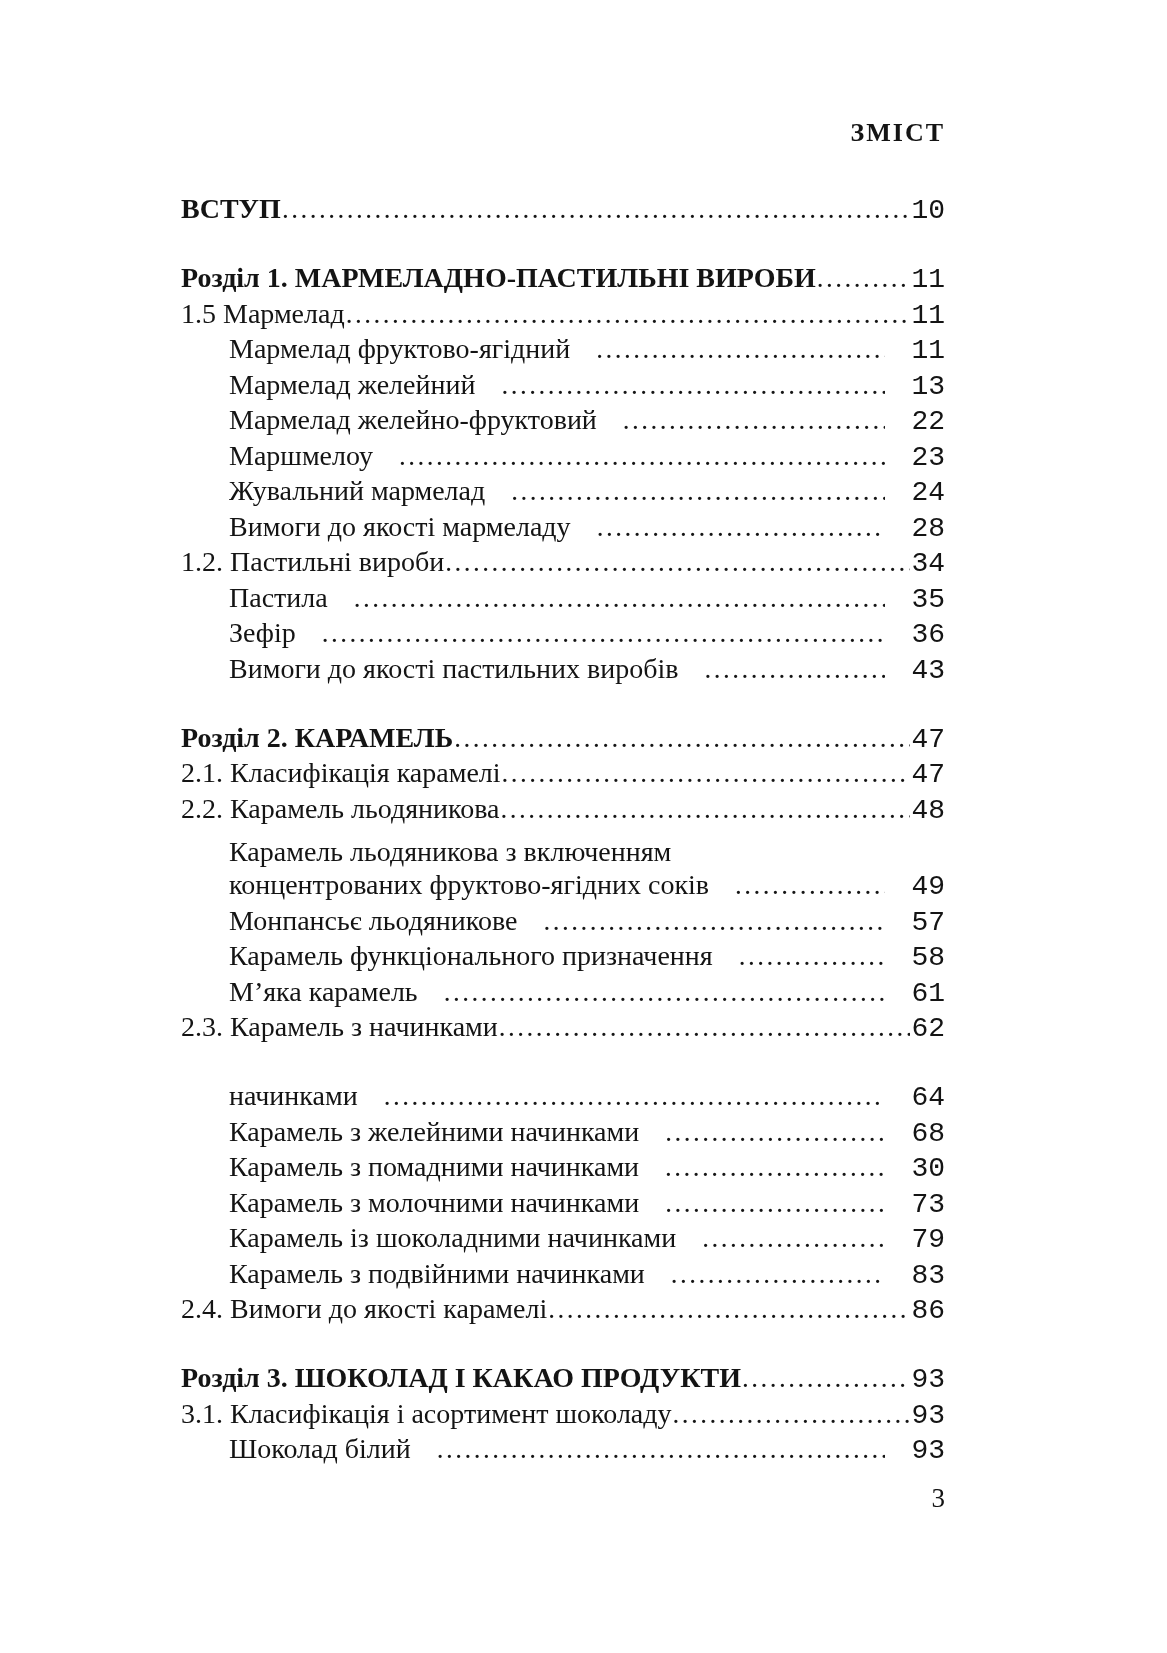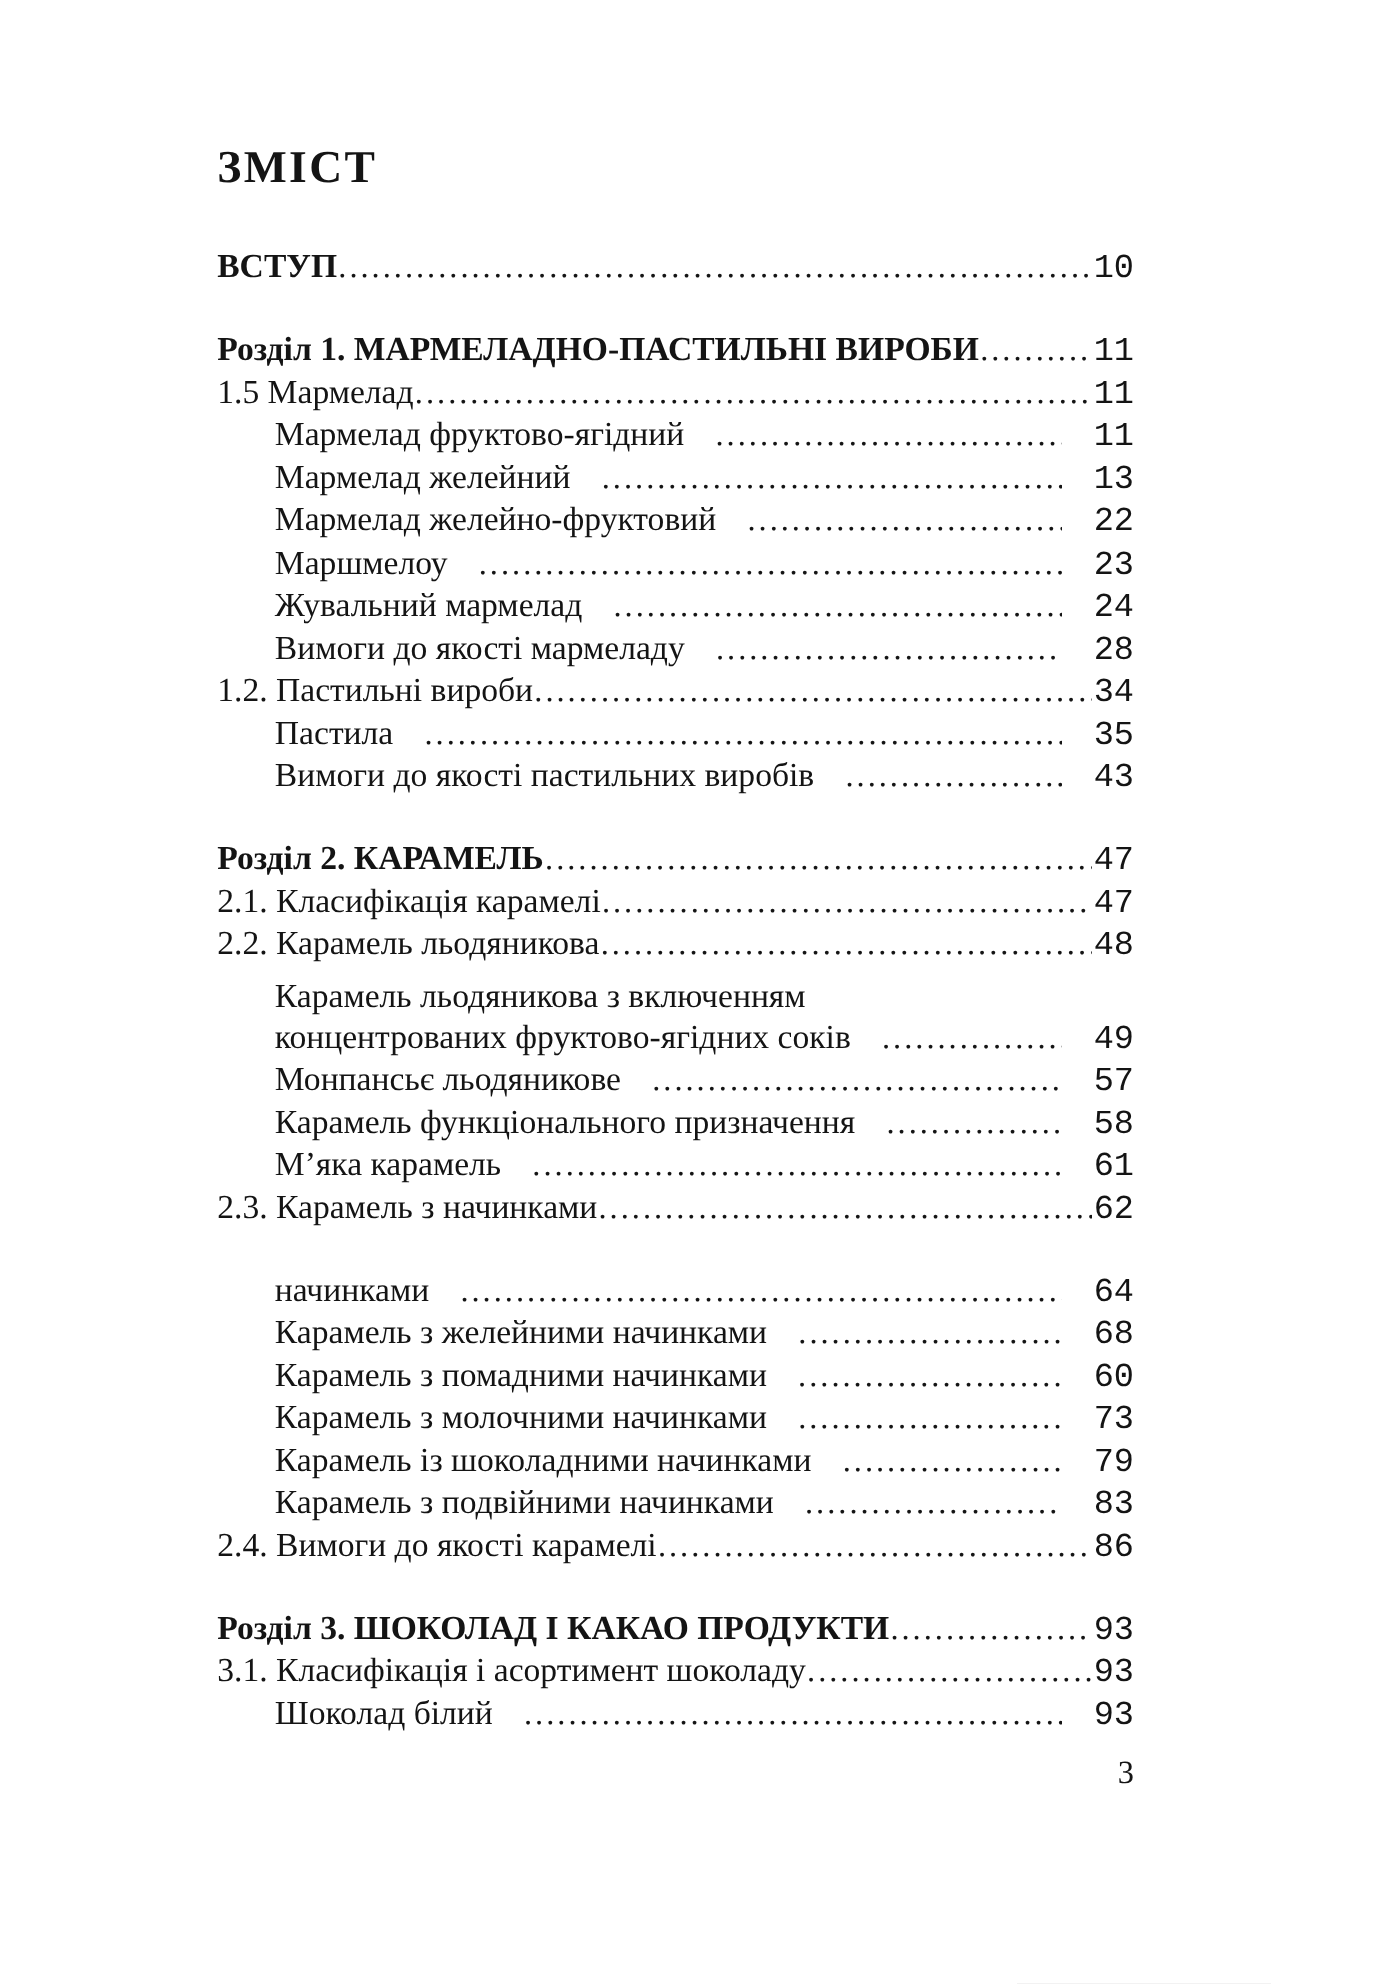--- a/index.html
+++ b/index.html
@@ -11,23 +11,23 @@
   }
   .page {
     position: relative;
     width: 1167px;
     height: 1653px;
     background: #ffffff;
     padding: 118px 222px 0 181px;
     overflow: hidden;
   }
   .toc-title {
-    text-align: left;
+    text-align: right;
     font-weight: bold;
-    font-size: 38px;
+    font-size: 26px;
     letter-spacing: 2px;
     margin-bottom: 44px;
   }
   .toc-list { width: 100%; }
   .row {
     display: flex;
     align-items: baseline;
     font-size: 28px;
     line-height: 33.5px;
     white-space: nowrap;
@@ -112,20 +112,25 @@
     <span class="label">1.2. Пастильні вироби</span>
     <span class="leader"></span>
     <span class="pagenum">34</span>
   </div>
       <div class="row indent">
     <span class="label">Пастила</span>
     <span class="leader"></span>
     <span class="pagenum">35</span>
   </div>
       <div class="row indent">
+    <span class="label">Зефір</span>
+    <span class="leader"></span>
+    <span class="pagenum">36</span>
+  </div>
+      <div class="row indent">
     <span class="label">Вимоги до якості пастильних виробів</span>
     <span class="leader"></span>
     <span class="pagenum">43</span>
   </div>
       <div class="spacer"></div>
       <div class="row bold">
     <span class="label">Розділ 2. КАРАМЕЛЬ</span>
     <span class="leader"></span>
     <span class="pagenum">47</span>
   </div>
@@ -179,21 +184,21 @@
     <span class="pagenum">64</span>
   </div>
       <div class="row indent">
     <span class="label">Карамель з желейними начинками</span>
     <span class="leader"></span>
     <span class="pagenum">68</span>
   </div>
       <div class="row indent">
     <span class="label">Карамель з помадними начинками</span>
     <span class="leader"></span>
-    <span class="pagenum">60</span>
+    <span class="pagenum">30</span>
   </div>
       <div class="row indent">
     <span class="label">Карамель з молочними начинками</span>
     <span class="leader"></span>
     <span class="pagenum">73</span>
   </div>
       <div class="row indent">
     <span class="label">Карамель із шоколадними начинками</span>
     <span class="leader"></span>
     <span class="pagenum">79</span>

